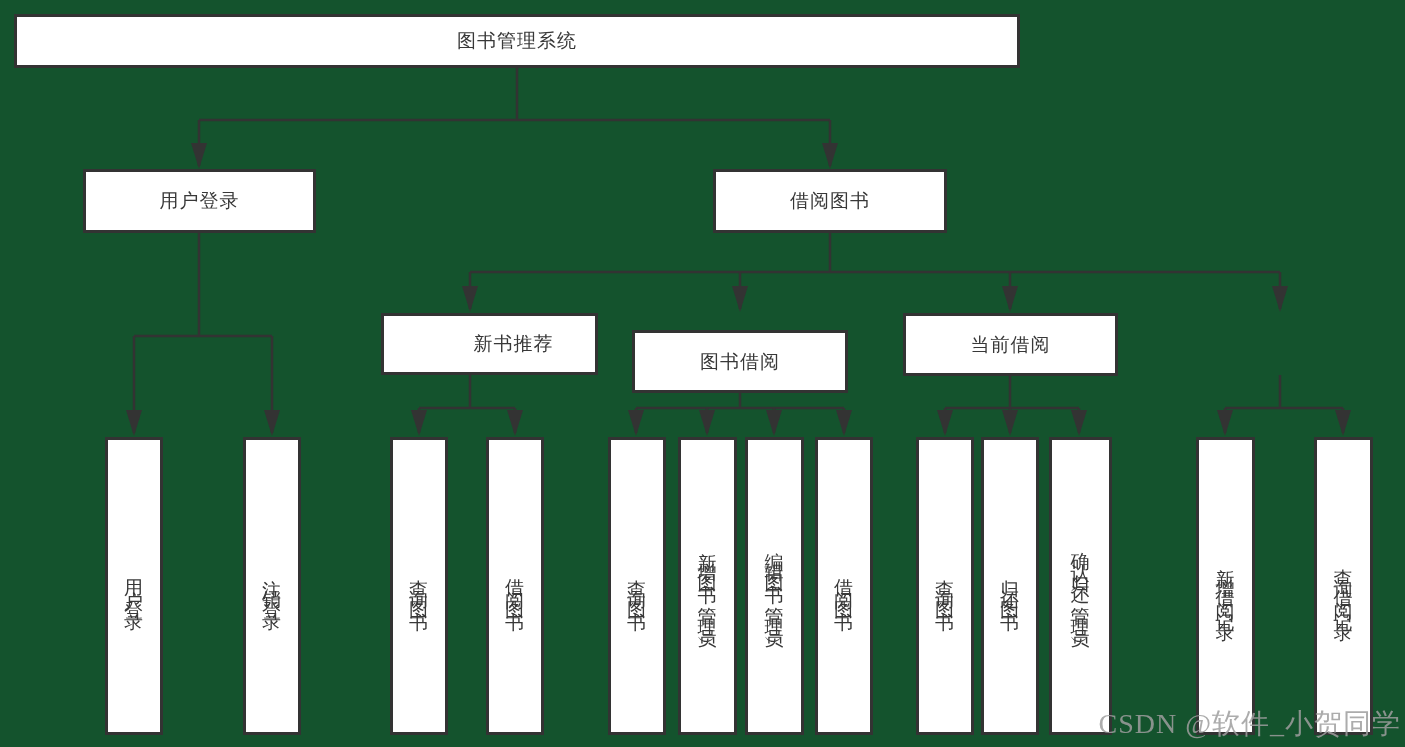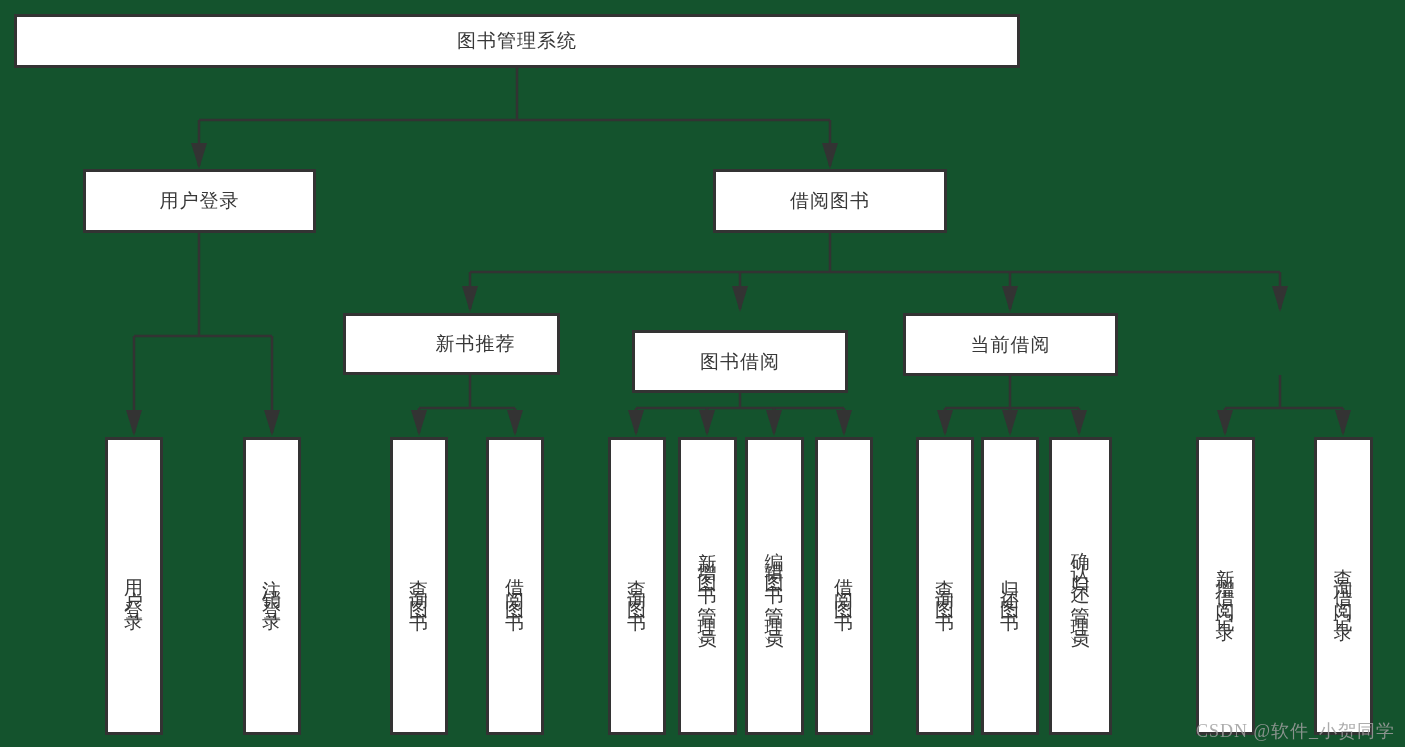--- a/index.html
+++ b/index.html
@@ -53,23 +53,23 @@
   }
   .vnode span {
     writing-mode: vertical-rl;
     text-orientation: mixed;
     letter-spacing: 11px;
     line-height: 1;
     white-space: nowrap;
   }
   #watermark {
     position: absolute;
-    right: 10px;
+    right: 4px;
     bottom: 4px;
-    font-size: 18px;
+    font-size: 28px;
     color: #9e9e9e;
     opacity: 0.85;
     letter-spacing: 1px;
   }
 </style>
 </head>
 <body>
 
 <div id="canvas">
 
@@ -126,21 +126,21 @@
       <line class="arrow-line" x1="1225" y1="408" x2="1225" y2="433" marker-end="url(#arw)"></line>
       <line class="arrow-line" x1="1343" y1="408" x2="1343" y2="433" marker-end="url(#arw)"></line>
     </g>
   </svg>
 
   <div class="hnode" style="left:14px; top:14px; width:1006px; height:54px;">图书管理系统</div>
 
   <div class="hnode" style="left:83px; top:169px; width:233px; height:64px;">用户登录</div>
   <div class="hnode" style="left:713px; top:169px; width:234px; height:64px;">借阅图书</div>
 
-  <div class="hnode" style="left:343px; top:313px; width:217px; height:62px;padding-left:48px;">新书推荐</div>
+  <div class="hnode" style="left:381px; top:313px; width:217px; height:62px;padding-left:48px;">新书推荐</div>
   <div class="hnode" style="left:632px; top:330px; width:216px; height:63px;">图书借阅</div>
   <div class="hnode" style="left:903px; top:313px; width:215px; height:63px;">当前借阅</div>
 
   <div class="vnode" style="left:105px;">
     <span>用户登录</span>
   </div>
   <div class="vnode" style="left:243px;">
     <span>注销登录</span>
   </div>
 

